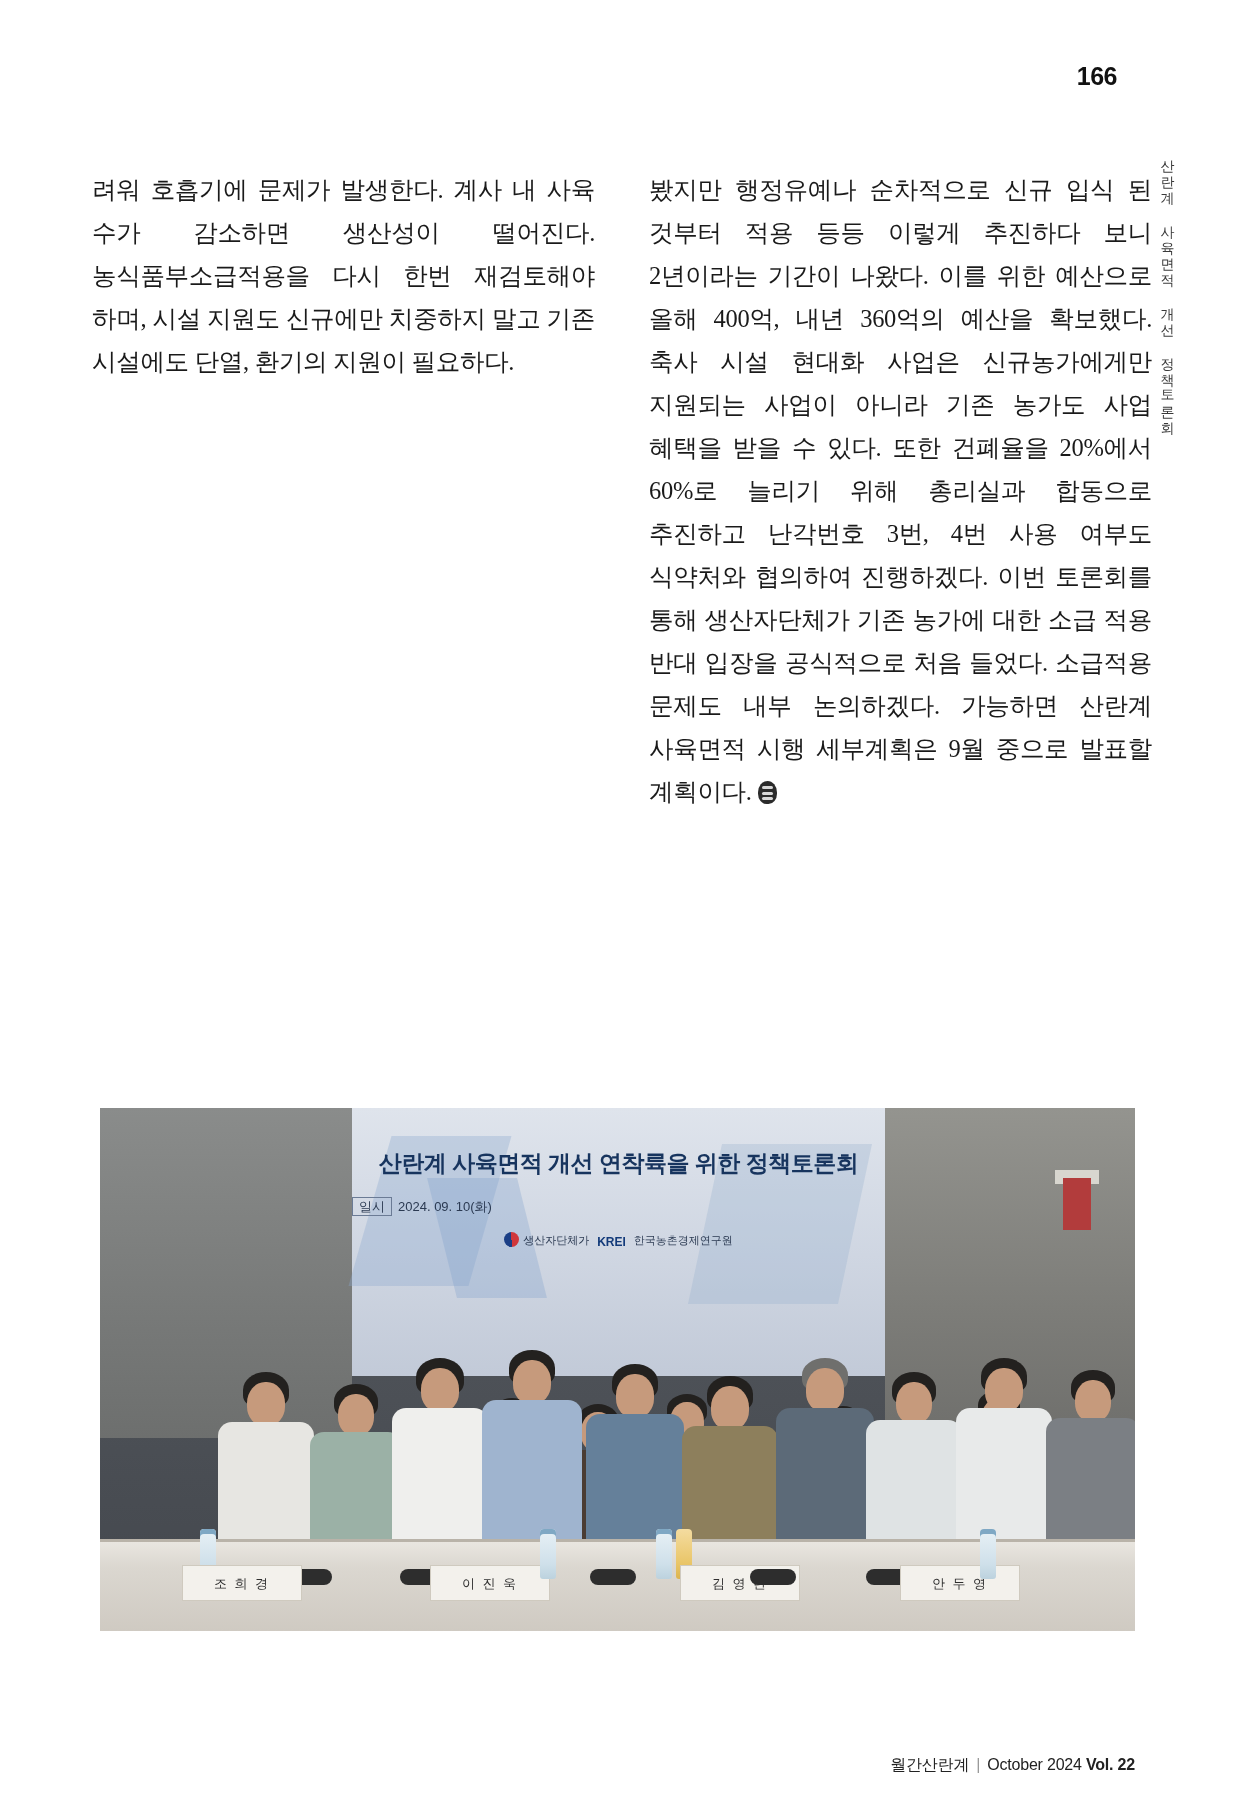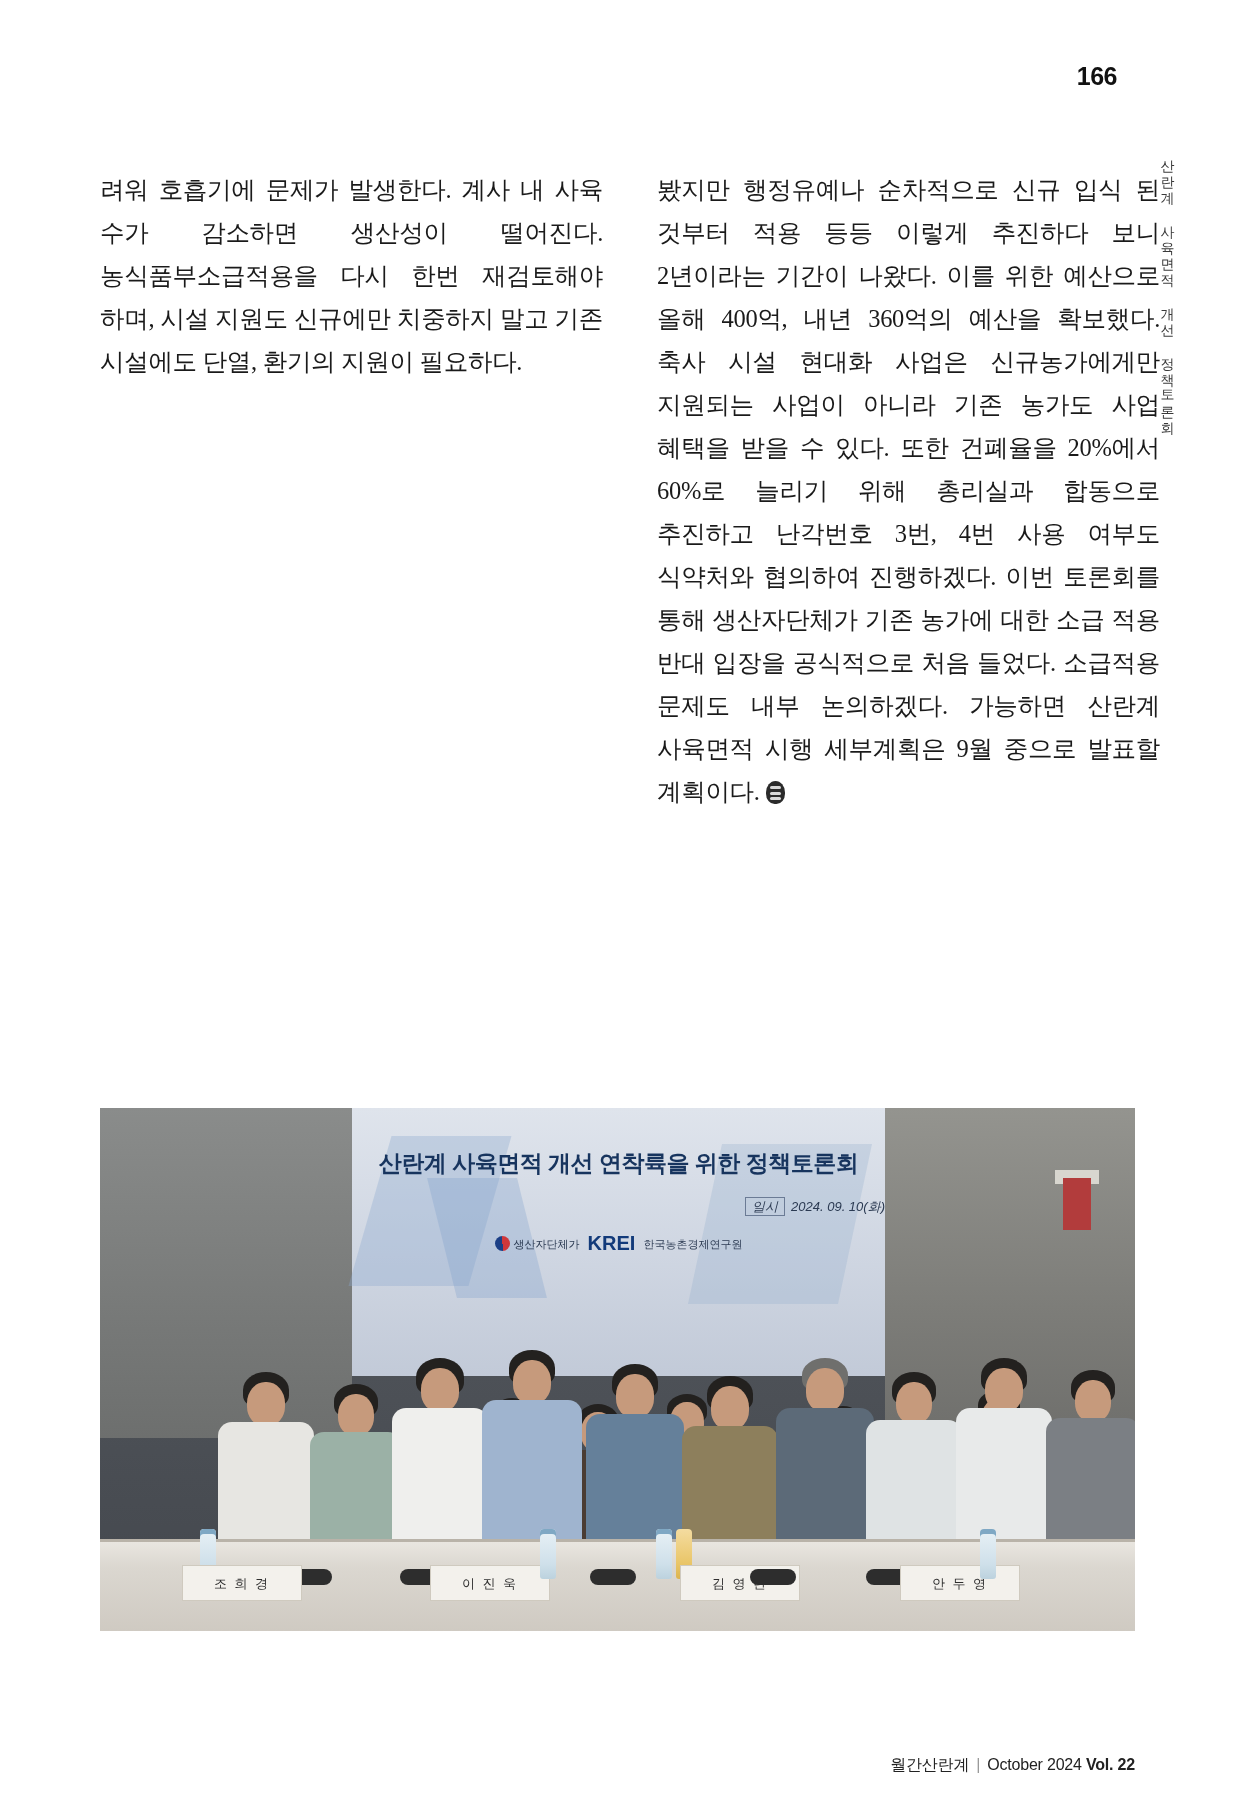--- a/index.html
+++ b/index.html
@@ -47,21 +47,21 @@
     writing-mode: vertical-rl;
     text-orientation: upright;
     letter-spacing: 2px;
     white-space: nowrap;
   }
 
   
   .columns {
     position: absolute;
     top: 168px;
-    left: 100px;
+    left: 92px;
     width: 1060px;
     display: flex;
     gap: 54px;
   }
   .col {
     width: 503px;
   }
   p.body {
     margin: 0;
     font-size: 24.5px;
@@ -160,42 +160,41 @@
     text-align: center;
     font-family: "Liberation Sans", sans-serif;
     font-weight: bold;
     font-size: 23px;
     color: #17345e;
     letter-spacing: -0.5px;
   }
   .banner-date {
     position: absolute;
     left: 0; right: 0; top: 90px;
-    text-align: right;
+    text-align: left;
     font-family: "Liberation Sans", sans-serif;
     font-size: 13px;
     color: #2b3a52;
-    font-style: italic;
   }
   .banner-date .tag {
     border: 1px solid #6b7b95;
     padding: 1px 6px;
     margin-right: 6px;
   }
   .banner-logos {
     position: absolute;
     left: 0; right: 0; top: 124px;
     text-align: center;
     font-family: "Liberation Sans", sans-serif;
     font-size: 11px;
     color: #2b3a52;
   }
   .banner-logos .krei {
     font-weight: bold;
-    font-size: 20px;
+    font-size: 12px;
     color: #123a7a;
     margin: 8px 8px;
     vertical-align: -2px;
   }
   .banner-logos .mark {
     display: inline-block;
     width: 15px; height: 15px;
     border-radius: 50%;
     background: conic-gradient(#d0373b 0 50%, #1b3f86 50% 100%);
     vertical-align: -3px;

